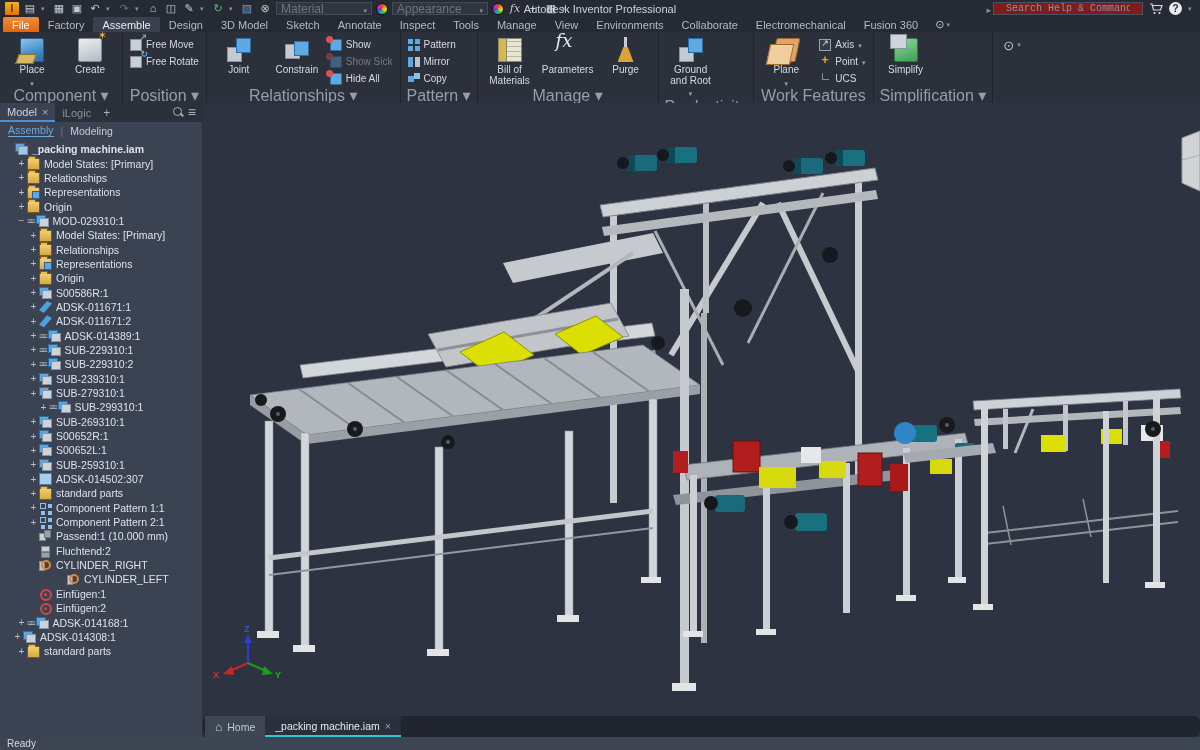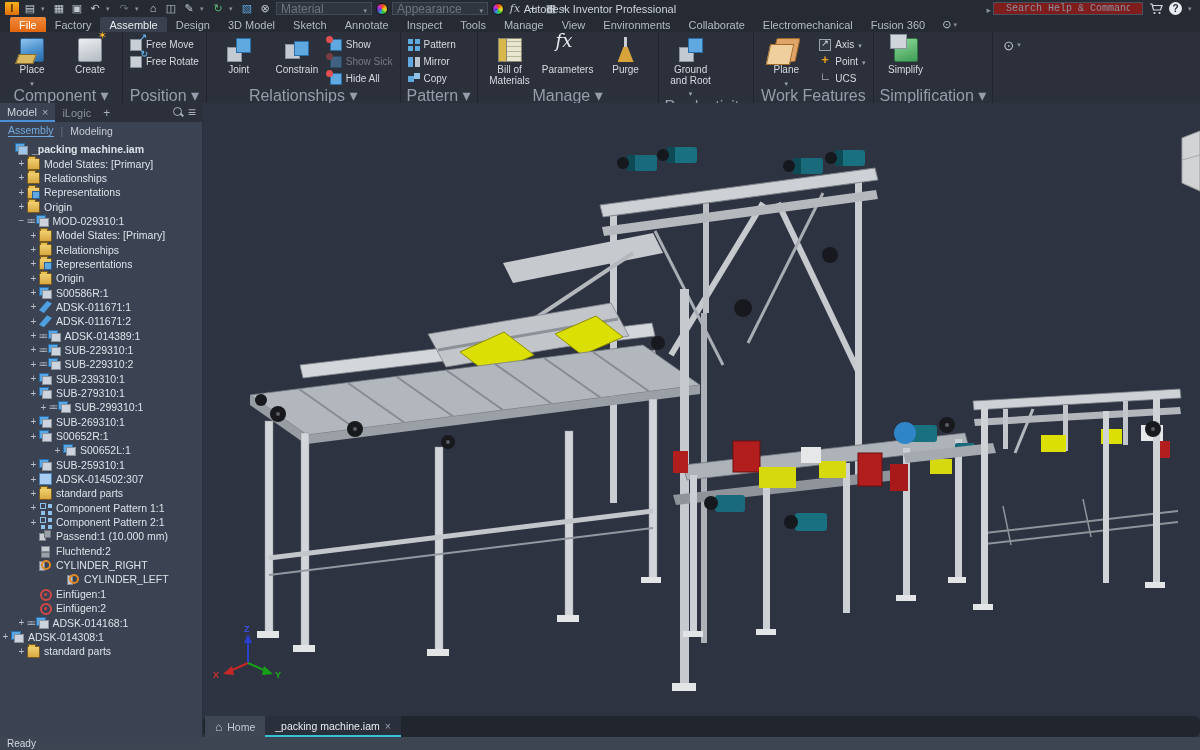--- a/index.html
+++ b/index.html
@@ -29,21 +29,21 @@
   .tb-right { margin-left:auto; display:flex; align-items:center; gap:6px; z-index:2; }
   .search-wrap { display:flex; align-items:center; gap:2px; }
   .search-caret::before { content:"▸"; color:#8a919c; font-size:9px; }
   .searchbox { width:150px; height:13px; background:#7f1d1d; border:1px solid #4a5160; color:#a9b0bd; font-size:10px; padding:0 12px; font-family:Liberation Mono, monospace; }
   .searchbox::placeholder { color:#8a93a2; }
   .cart-icon svg { display:block; }
   .help-icon { width:13px; height:13px; border-radius:50%; background:#e8ebef; color:#252a33; font-size:10px; font-weight:bold; text-align:center; line-height:13px; }
   .help-icon::before{content:"?";}
 
   
-  .ribbon-tabs-row { height:15px; background:#252a33; display:flex; align-items:stretch; padding-left:10px; }
+  .ribbon-tabs-row { height:15px; background:#252a33; display:flex; align-items:stretch; padding-left:3px; }
   .rtab { padding:1px 9px; font-size:11px; color:#b4bac4; display:flex; align-items:center; cursor:default; }
   .rtab.file { background:linear-gradient(180deg,#f08a3c,#e2670e); color:#fff; border-radius:2px 2px 0 0; }
   .rtab.active { background:#3a404d; color:#e8ebf0; border-radius:2px 2px 0 0; }
   .eye-btn { margin-left:8px; display:flex; align-items:center; gap:2px; color:#c3c9d2; font-size:11px; }
   .eye-btn::before{content:"⊙";}
   .eye-btn::after{content:"▾"; font-size:7px; color:#8a919c;}
 
   
   .ribbon { height:71px; background:#2b303b; display:flex; align-items:stretch; }
   .rgroup { display:flex; flex-direction:column; border-right:1px solid #20242d; }
@@ -502,21 +502,21 @@
           <div class="trow" style="padding-left: 28px;">
             <span class="texp plus"></span>
             <span class="ti ti-asm"></span>
             <span class="tlabel">SUB-269310:1</span>
           </div>
           <div class="trow" style="padding-left: 28px;">
             <span class="texp plus"></span>
             <span class="ti ti-asm"></span>
             <span class="tlabel">S00652R:1</span>
           </div>
-          <div class="trow" style="padding-left: 28px; margin-left: 24px;">
+          <div class="trow" style="padding-left: 28px;">
             <span class="texp plus"></span>
             <span class="ti ti-asm"></span>
             <span class="tlabel">S00652L:1</span>
           </div>
           <div class="trow" style="padding-left: 28px;">
             <span class="texp plus"></span>
             <span class="ti ti-asm"></span>
             <span class="tlabel">SUB-259310:1</span>
           </div>
           <div class="trow" style="padding-left: 28px;">
@@ -568,21 +568,21 @@
             <span class="texp none"></span>
             <span class="ti ti-insert"></span>
             <span class="tlabel">Einfügen:2</span>
           </div>
           <div class="trow" style="padding-left: 16px;">
             <span class="texp plus"></span>
             <span class="tpre"></span>
             <span class="ti ti-asm"></span>
             <span class="tlabel">ADSK-014168:1</span>
           </div>
-          <div class="trow" style="padding-left: 0;">
+          <div class="trow" style="padding-left: 12px;">
             <span class="texp plus"></span>
             <span class="ti ti-asm"></span>
             <span class="tlabel">ADSK-014308:1</span>
           </div>
           <div class="trow" style="padding-left: 16px;">
             <span class="texp plus"></span>
             <span class="ti ti-folder"></span>
             <span class="tlabel">standard parts</span>
           </div>
         </div>

